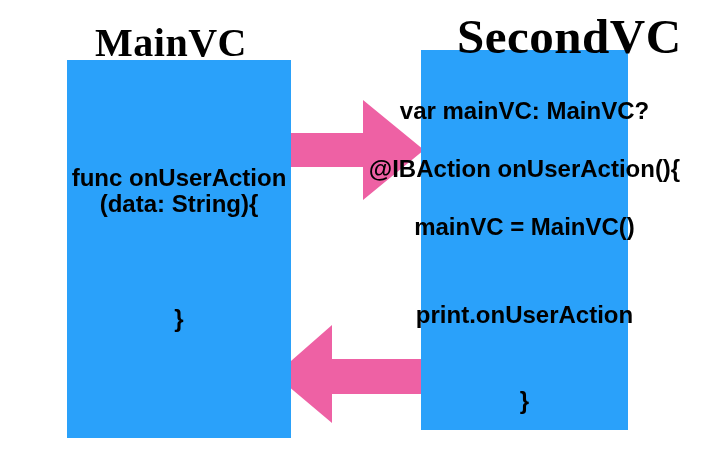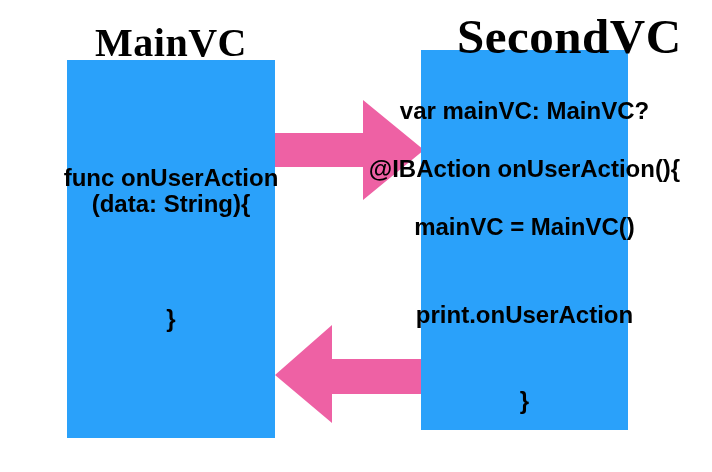--- a/index.html
+++ b/index.html
@@ -23,21 +23,21 @@
     z-index: 1;
   }
   .arrow {
     fill: var(--arrow_pink, #ee61a4);
   }
   .vc-box {
     position: absolute;
     background: var(--box_blue, #2aa1fa);
     z-index: 2;
   }
-  .box-main   { left: 67px;  top: 60px; width: 208px; height: 378px; }
+  .box-main   { left: 67px;  top: 60px; width: 184px; height: 378px; padding-left: 40px; }
   .box-second { left: 421px; top: 50px; width: 207px; height: 380px; }
   .vc-title {
     position: absolute;
     z-index: 3;
     font-weight: 700;
     line-height: 1;
     text-align: center;
     white-space: nowrap;
     letter-spacing: 0.5px;
     font-family: Liberation Serif, serif;

